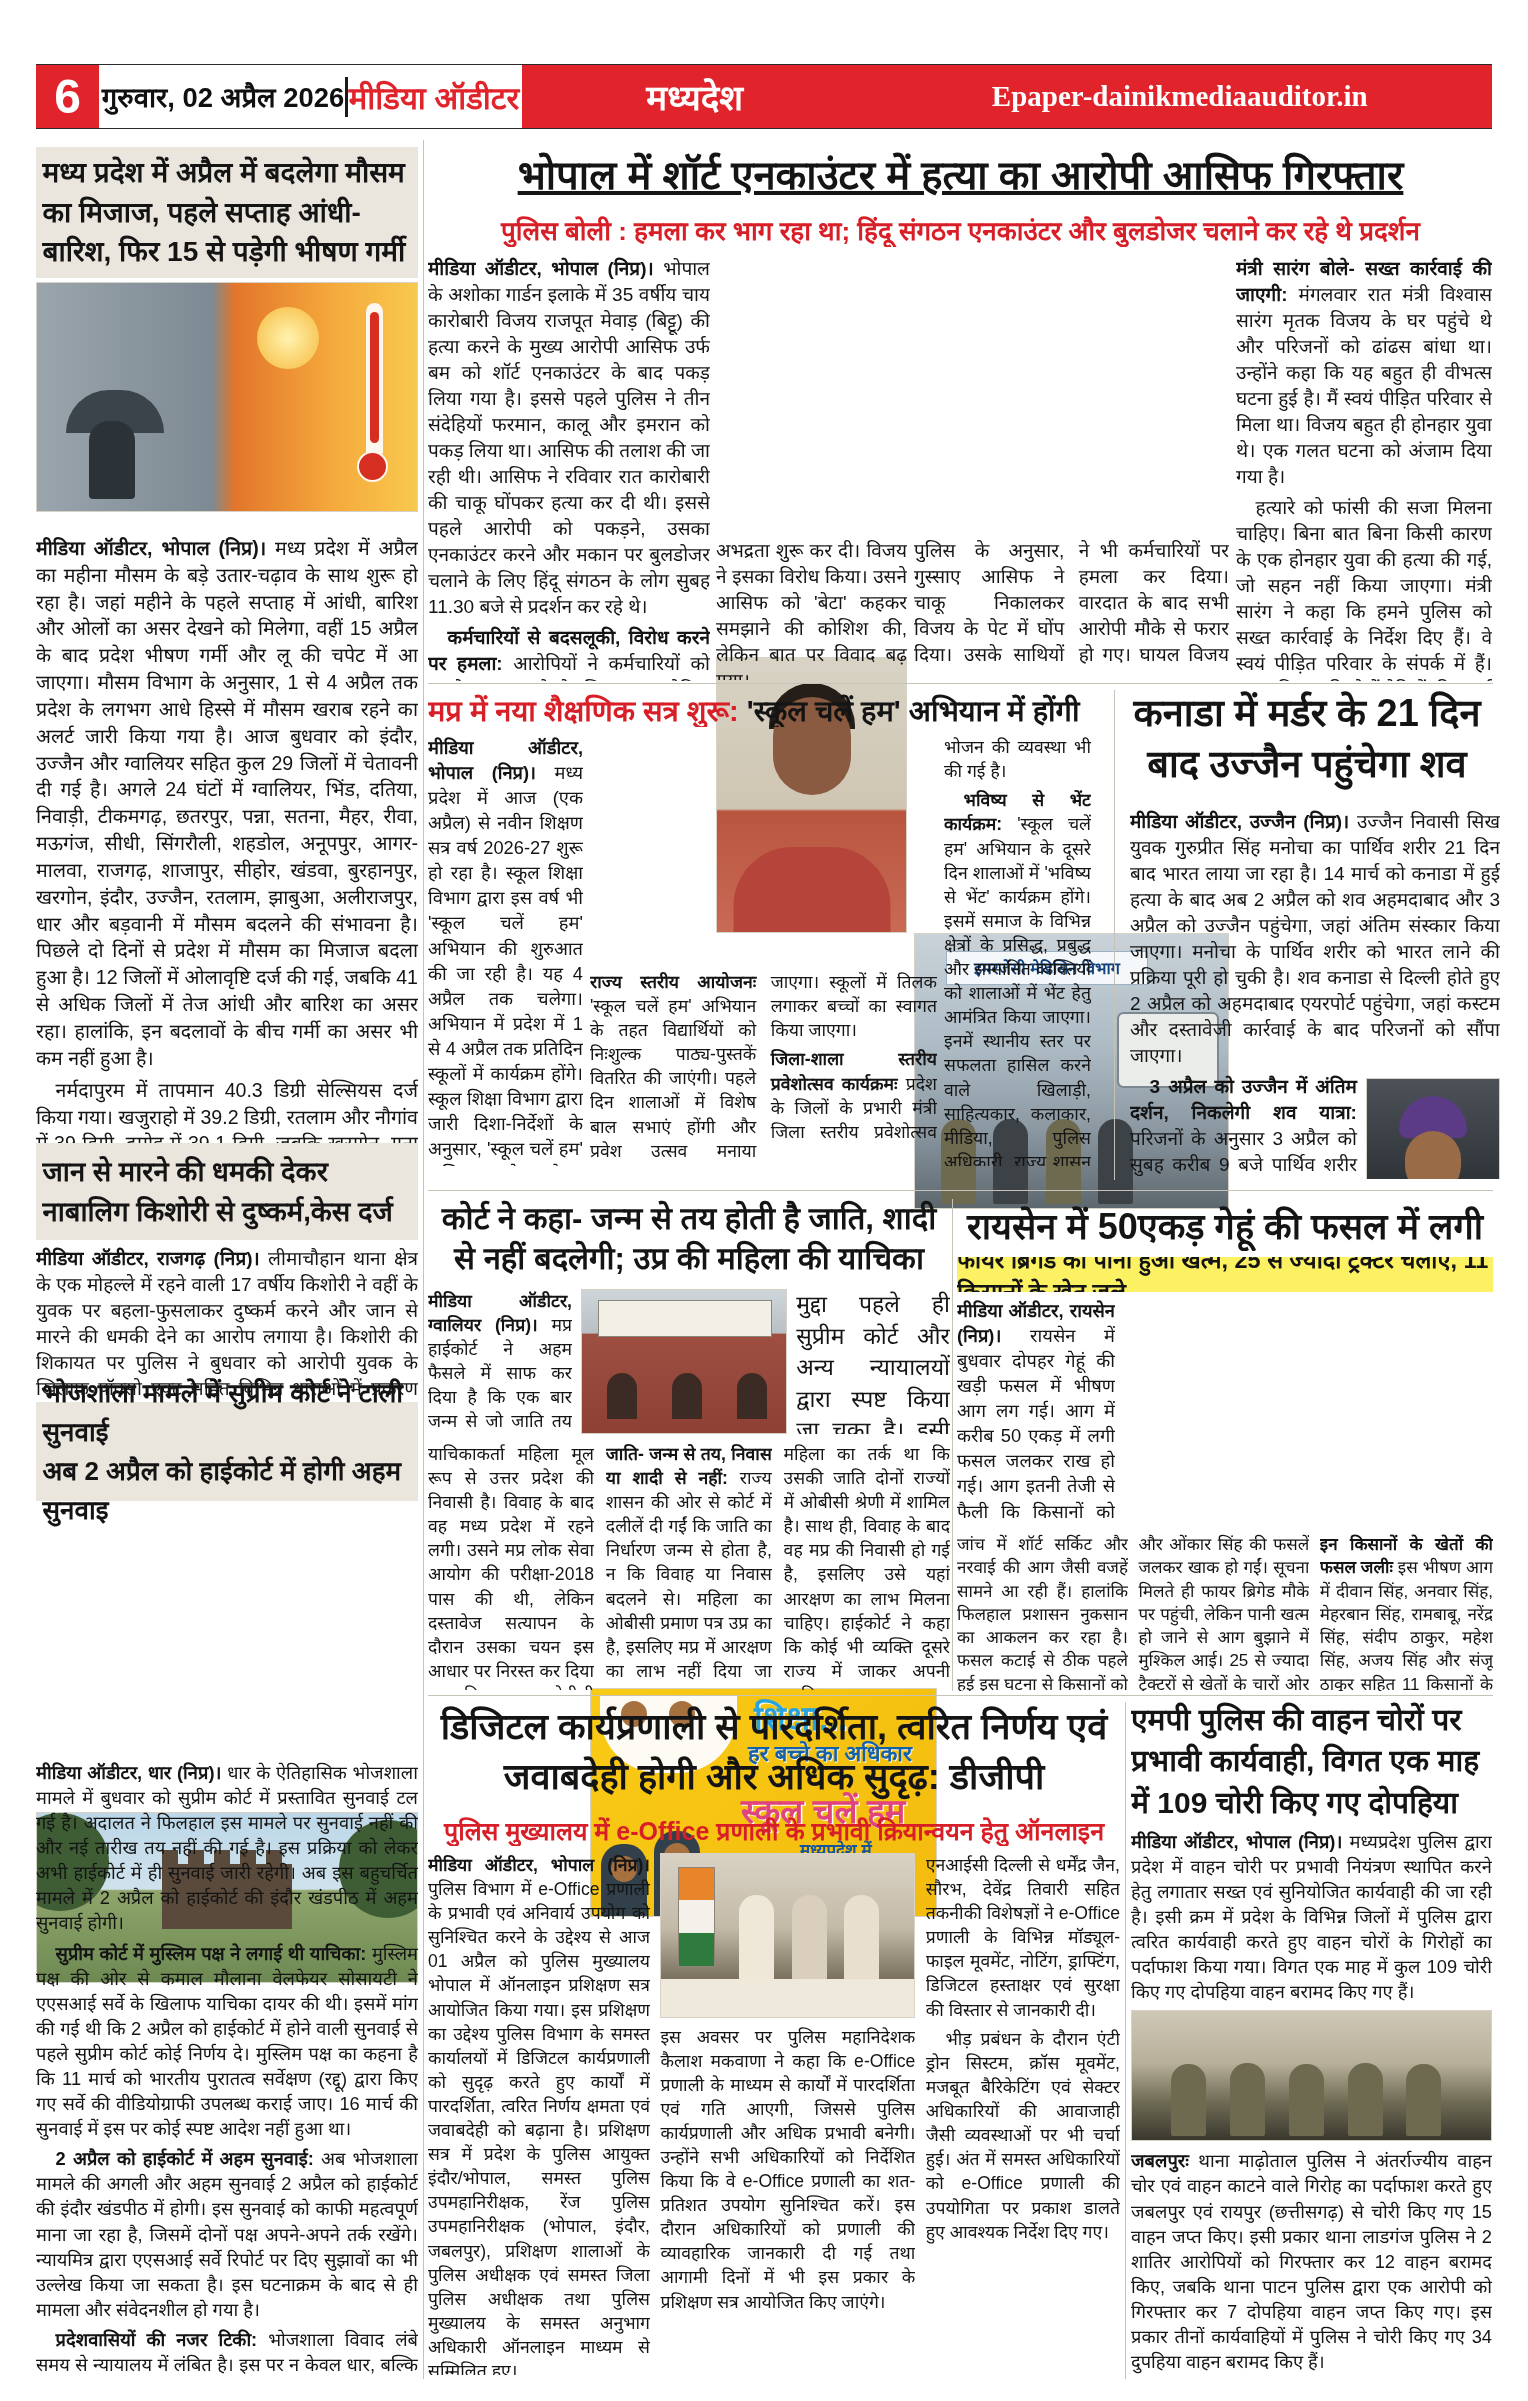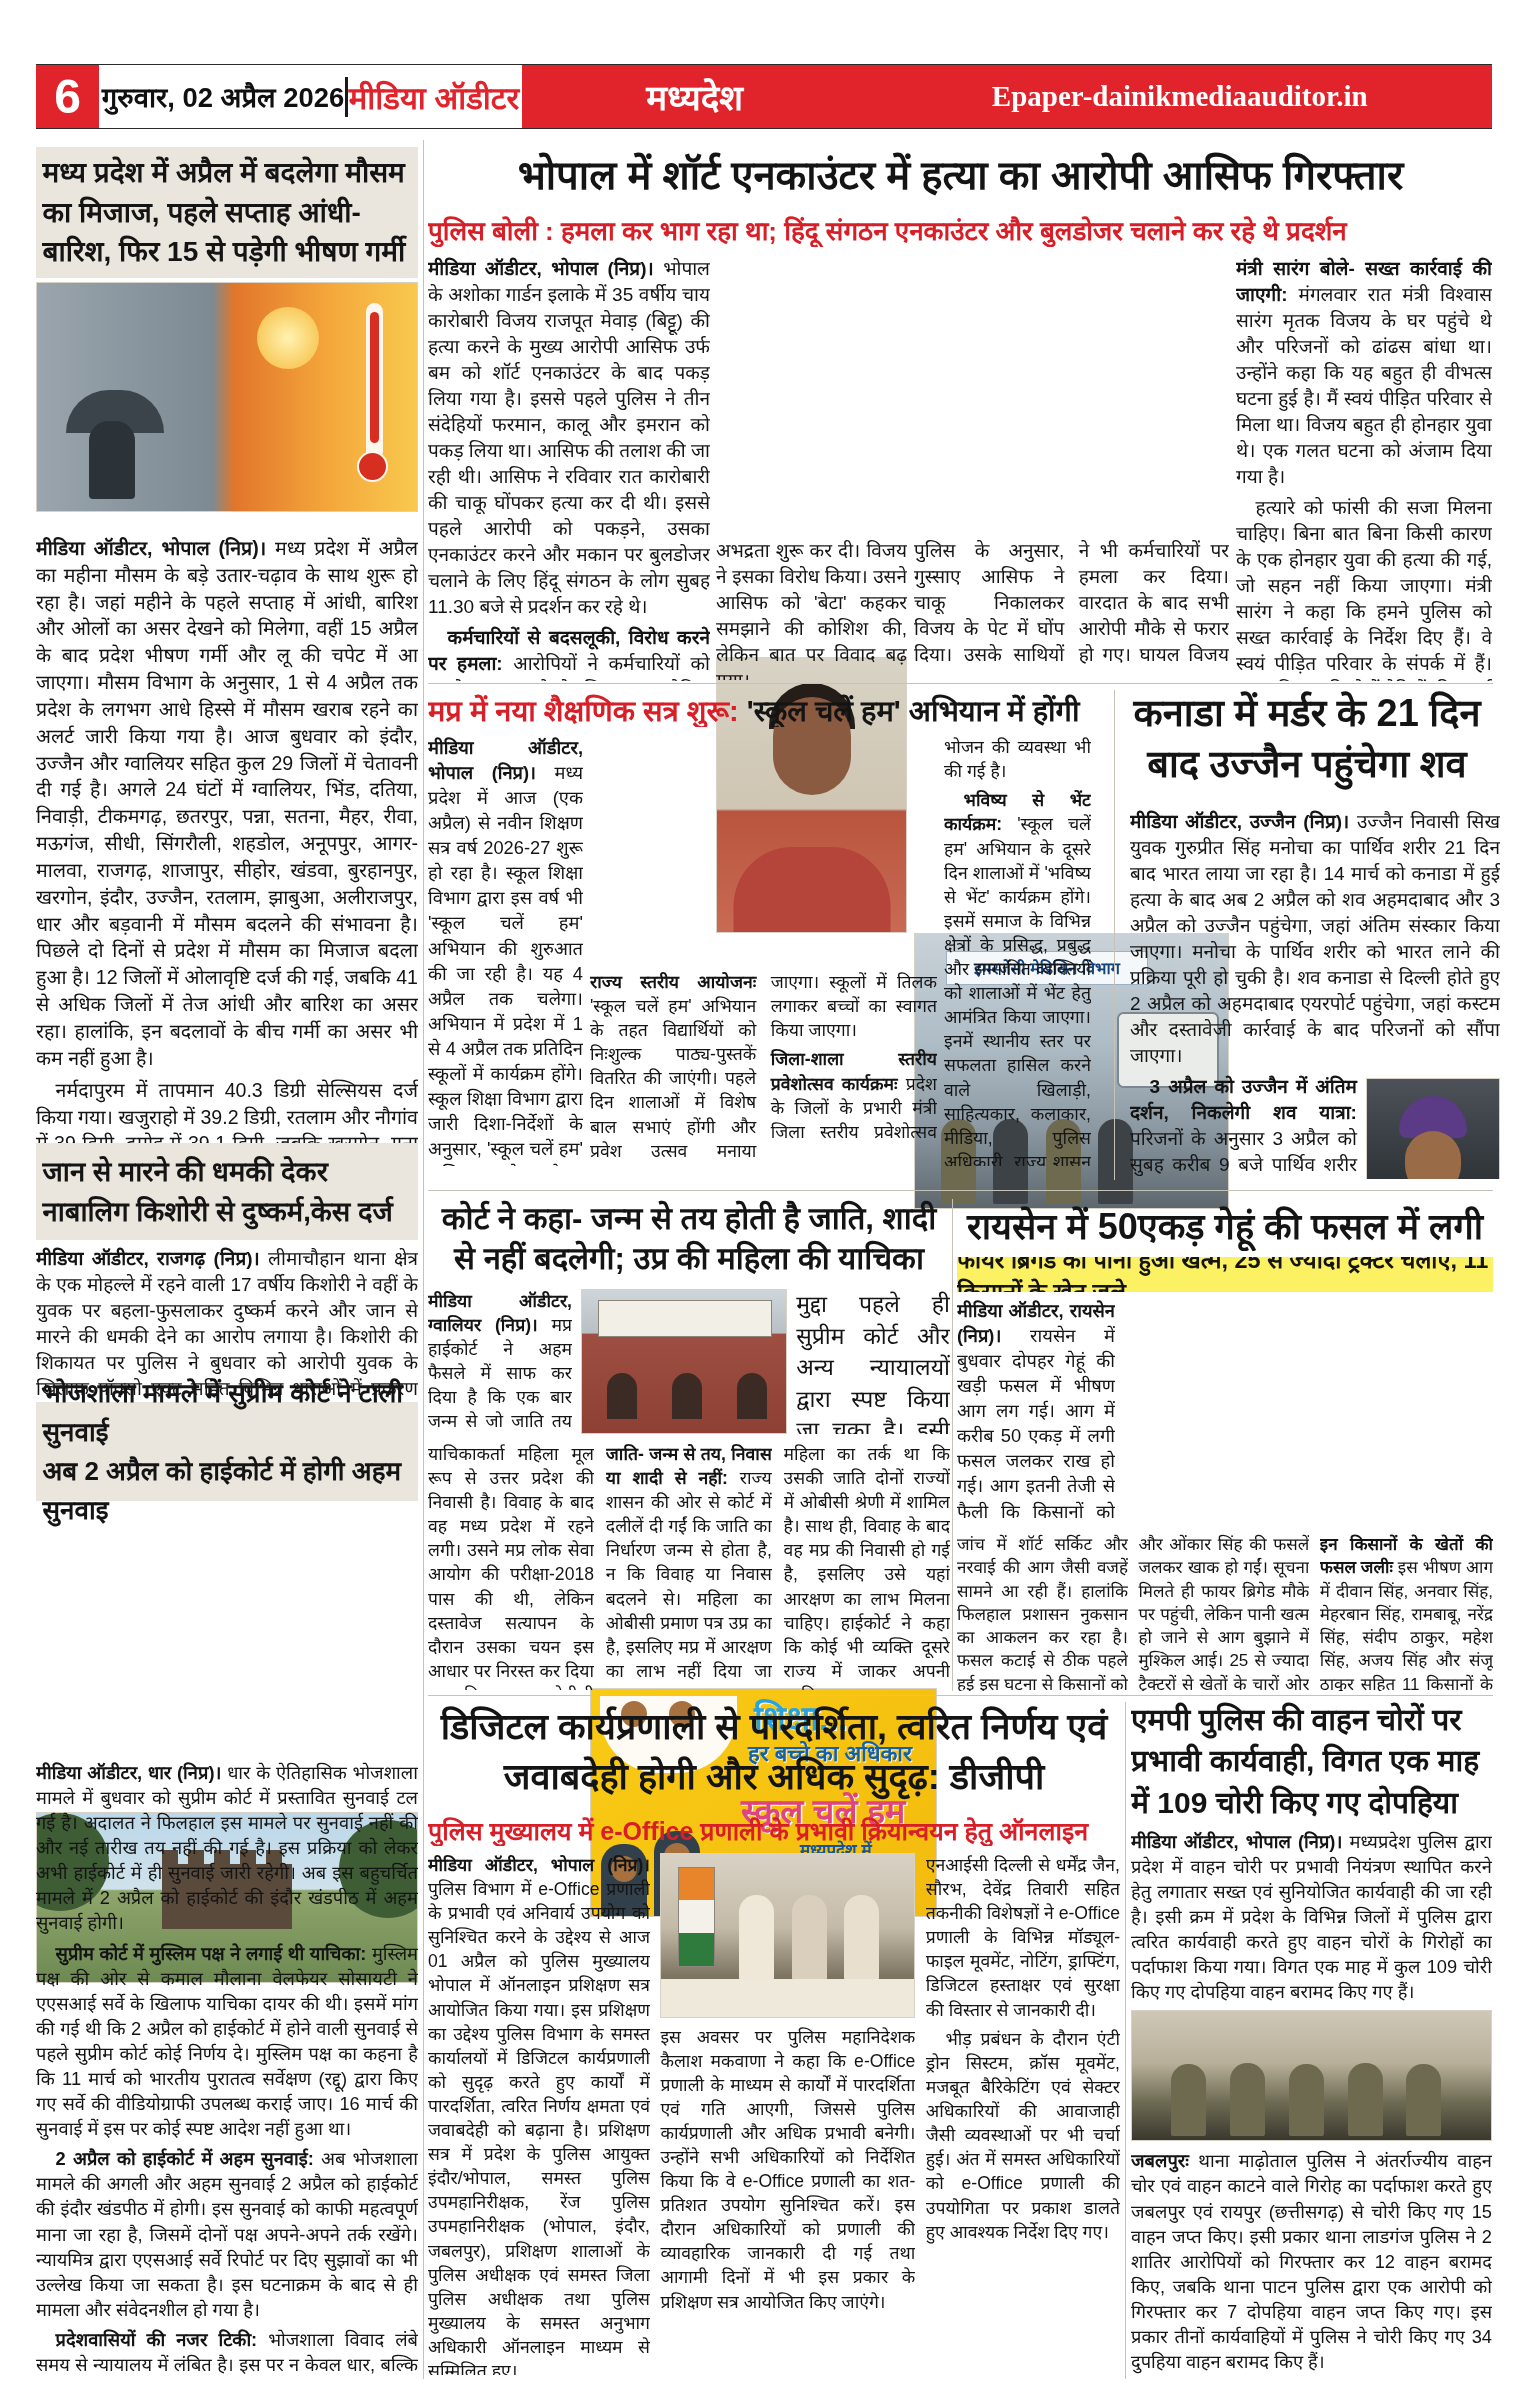--- a/index.html
+++ b/index.html
@@ -18,21 +18,21 @@
   .head-edition{font-size:35px;font-weight:bold;}
   .head-site{font-size:29px;font-weight:bold;font-family:"Liberation Serif","DejaVu Serif",serif;}
   
   .hbox{background:#eae6de;text-align:left;font-weight:bold;display:flex;flex-direction:column;
         justify-content:center;padding:3.9px 6.5px;box-sizing:border-box;}
   .bt{font-size:19px;line-height:1.37;text-align:justify;overflow:hidden;box-sizing:border-box;}
   .bt p{margin:0 0 5.2px 0;}
   .bt .ind{text-indent:19.6px;}
   b.dl,b.sh{font-weight:bold;}
   .bighead{font-weight:bold;text-align:center;line-height:1.3;overflow:hidden;}
-  .redsub{color:#d81f27;font-weight:bold;overflow:hidden;}
+  .redsub{color:#d81f27;font-weight:bold;text-align:center;overflow:hidden;}
   .vline{width:0.7px;background:#c7c2b8;}
   .hline{height:0.7px;background:#c7c2b8;}
   .photo{position:relative;overflow:hidden;box-sizing:border-box;border:0.7px solid #d8d2c6;}
   
   .weather-photo{background:linear-gradient(90deg,#9aa5ad 0%,#7d8a93 46%,#e2762b 52%,#f5a93c 78%,#f8c94e 100%);}
   .w-sun{position:absolute;right:98px;top:23.5px;width:62px;height:62px;border-radius:50%;
          background:radial-gradient(circle,#fff3b0,#f6b93b);}
   .w-thermo{position:absolute;right:34px;top:19.6px;width:17px;height:157px;background:#fdf7ee;border-radius:9.1px;}
   .w-thermo::after{content:"";position:absolute;left:3.9px;top:9.1px;width:9.1px;height:131px;background:#d62f22;border-radius:5.2px;}
   .w-bulb{position:absolute;right:29px;top:168px;width:27.4px;height:27.4px;border-radius:50%;background:#d62f22;border:2.6px solid #fdf7ee;}
@@ -127,21 +127,21 @@
   </div>
   <div class="abs bt" style="left:36px;top:1760px;width:382px;height:619px;font-size:18.3px;">
     <p><b class="dl">मीडिया ऑडीटर, धार (निप्र)।</b> <span>धार के ऐतिहासिक भोजशाला मामले में बुधवार को सुप्रीम कोर्ट में प्रस्तावित सुनवाई टल गई है। अदालत ने फिलहाल इस मामले पर सुनवाई नहीं की और नई तारीख तय नहीं की गई है। इस प्रक्रिया को लेकर अभी हाईकोर्ट में ही सुनवाई जारी रहेगी। अब इस बहुचर्चित मामले में 2 अप्रैल को हाईकोर्ट की इंदौर खंडपीठ में अहम सुनवाई होगी।</span></p>
     <p class="ind"><b class="sh">सुप्रीम कोर्ट में मुस्लिम पक्ष ने लगाई थी याचिका:</b> <span>मुस्लिम पक्ष की ओर से कमाल मौलाना वेलफेयर सोसायटी ने एएसआई सर्वे के खिलाफ याचिका दायर की थी। इसमें मांग की गई थी कि 2 अप्रैल को हाईकोर्ट में होने वाली सुनवाई से पहले सुप्रीम कोर्ट कोई निर्णय दे। मुस्लिम पक्ष का कहना है कि 11 मार्च को भारतीय पुरातत्व सर्वेक्षण (रद्दू) द्वारा किए गए सर्वे की वीडियोग्राफी उपलब्ध कराई जाए। 16 मार्च की सुनवाई में इस पर कोई स्पष्ट आदेश नहीं हुआ था।</span></p>
     <p class="ind"><b class="sh">2 अप्रैल को हाईकोर्ट में अहम सुनवाई:</b> <span>अब भोजशाला मामले की अगली और अहम सुनवाई 2 अप्रैल को हाईकोर्ट की इंदौर खंडपीठ में होगी। इस सुनवाई को काफी महत्वपूर्ण माना जा रहा है, जिसमें दोनों पक्ष अपने-अपने तर्क रखेंगे। न्यायमित्र द्वारा एएसआई सर्वे रिपोर्ट पर दिए सुझावों का भी उल्लेख किया जा सकता है। इस घटनाक्रम के बाद से ही मामला और संवेदनशील हो गया है।</span></p>
     <p class="ind"><b class="sh">प्रदेशवासियों की नजर टिकी:</b> <span>भोजशाला विवाद लंबे समय से न्यायालय में लंबित है। इस पर न केवल धार, बल्कि पूरे प्रदेश की नजर टिकी हुई है। अब 2 अप्रैल की सुनवाई से इस मामले में आगे की दिशा तय होने की उम्मीद जताई जा रही है।</span></p>
   </div>
 
   <div class="abs vline" style="left:423px;top:140px;height:2239px;"></div>
 
-  <div class="abs bighead" style="left:428px;top:149px;width:1065px;height:57px;font-size:40px;">
+  <div class="abs bighead" style="left:428px;top:149px;width:1065px;height:57px;font-size:40px;text-decoration:underline;">
     <span>भोपाल में शॉर्ट एनकाउंटर में हत्या का आरोपी आसिफ गिरफ्तार</span>
   </div>
   <div class="abs redsub" style="left:428px;top:212px;width:1065px;height:35px;font-size:26px;">
     <span>पुलिस बोली : हमला कर भाग रहा था; हिंदू संगठन एनकाउंटर और बुलडोजर चलाने कर रहे थे प्रदर्शन</span>
   </div>
   <div class="abs bt" style="left:428px;top:256px;width:282px;height:425px;">
     <p><b class="dl">मीडिया ऑडीटर, भोपाल (निप्र)।</b> <span>भोपाल के अशोका गार्डन इलाके में 35 वर्षीय चाय कारोबारी विजय राजपूत मेवाड़ (बिट्टू) की हत्या करने के मुख्य आरोपी आसिफ उर्फ बम को शॉर्ट एनकाउंटर के बाद पकड़ लिया गया है। इससे पहले पुलिस ने तीन संदेहियों फरमान, कालू और इमरान को पकड़ लिया था। आसिफ की तलाश की जा रही थी। आसिफ ने रविवार रात कारोबारी की चाकू घोंपकर हत्या कर दी थी। इससे पहले आरोपी को पकड़ने, उसका एनकाउंटर करने और मकान पर बुलडोजर चलाने के लिए हिंदू संगठन के लोग सुबह 11.30 बजे से प्रदर्शन कर रहे थे।</span></p>
     <p class="ind"><b class="sh">कर्मचारियों से बदसलूकी, विरोध करने पर हमला:</b> <span>आरोपियों ने कर्मचारियों को अपने साथ चलने के लिए कहा, लेकिन उन्होंने सुबह जल्दी काम होने का हवाला देकर मना कर दिया। इस पर आरोपियों ने उनसे</span></p>
   </div>
   <div class="abs photo portrait-photo" style="left:716px;top:256px;width:191px;height:276px;">

